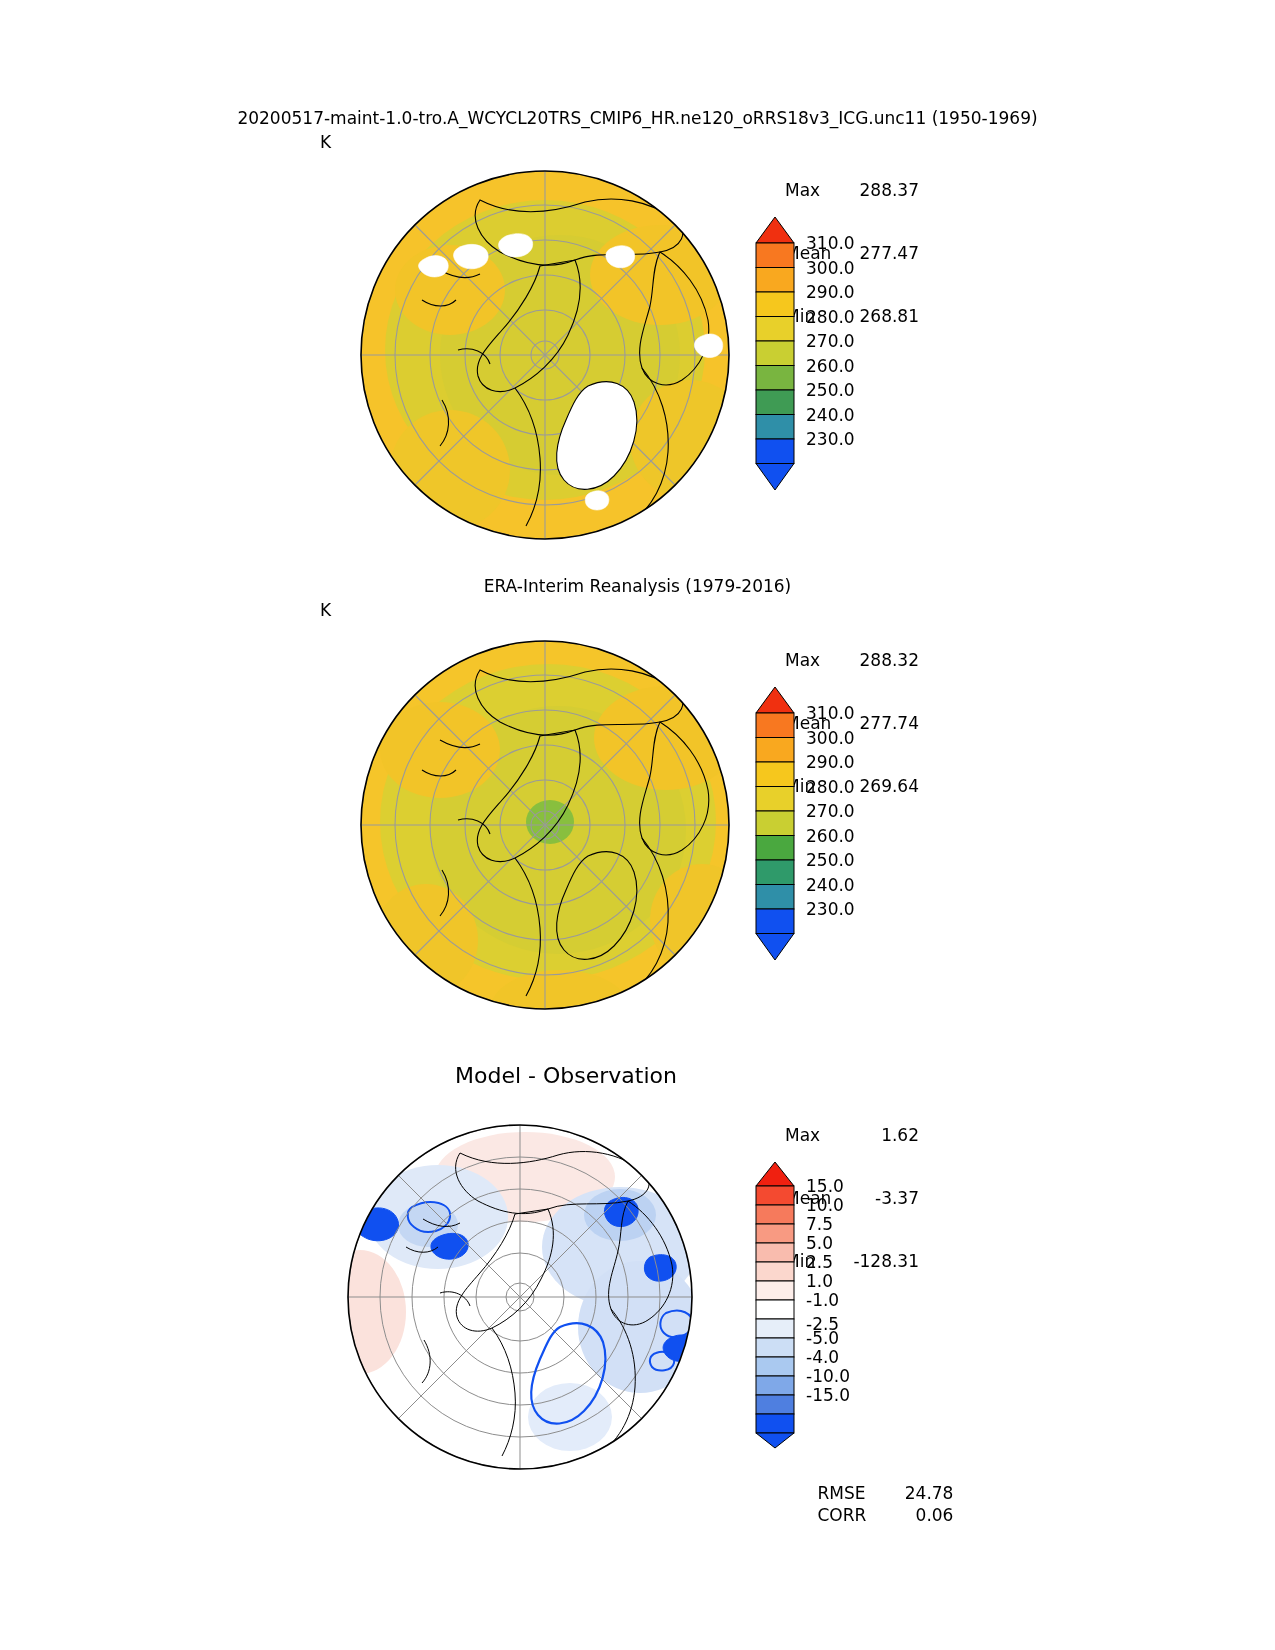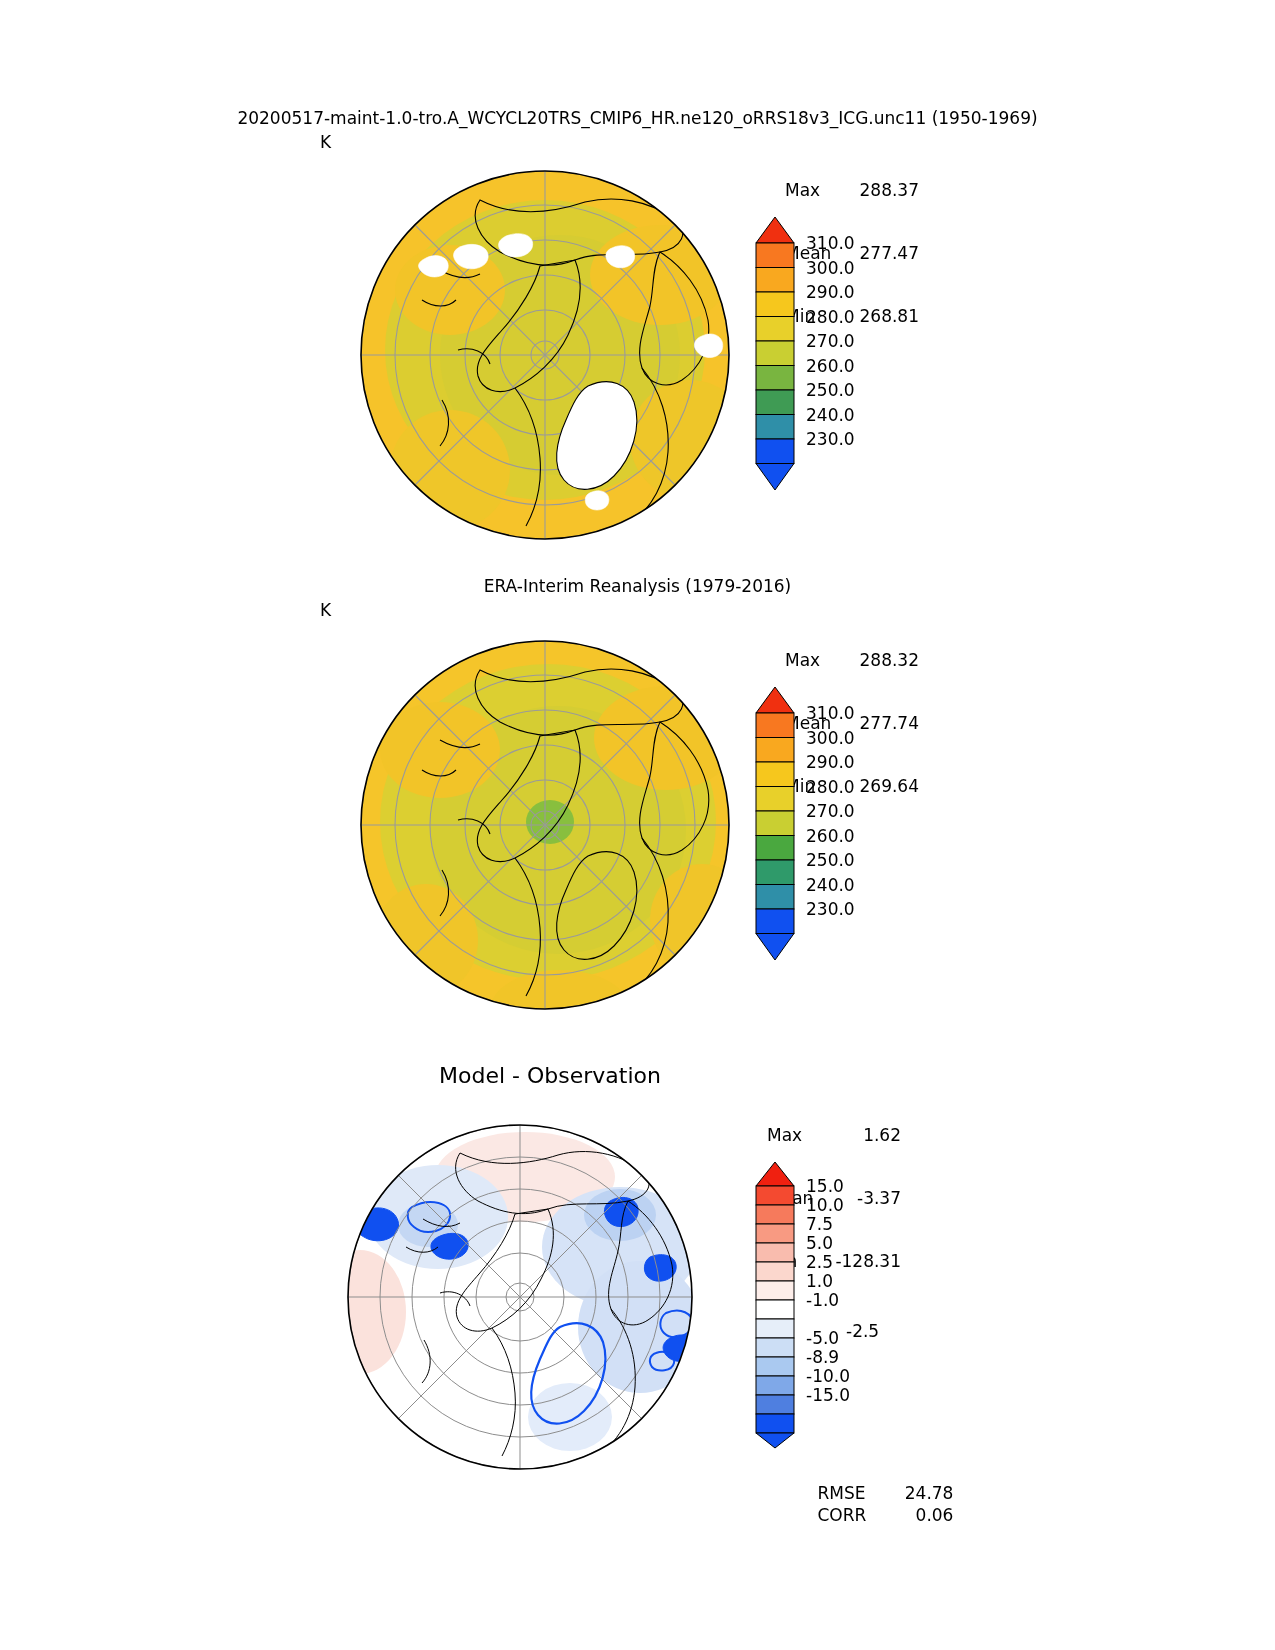--- a/index.html
+++ b/index.html
@@ -280,23 +280,23 @@
       <span class="cbar-label" style="top:116px;">270.0</span>
       <span class="cbar-label" style="top:140.5px;">260.0</span>
       <span class="cbar-label" style="top:165px;">250.0</span>
       <span class="cbar-label" style="top:189.5px;">240.0</span>
       <span class="cbar-label" style="top:214px;">230.0</span>
     </div>
   </div>
 
   <div class="panel" style="top:1045px;height:560px;">
 
-    <div class="panel-title" style="top:18px;left:0;width:1100px;font-size:22px;">Model - Observation</div>
-
-    <div class="stats" style="top:38px;left:767px;">
+    <div class="panel-title" style="top:18px;left:16px;width:1100px;font-size:22px;">Model - Observation</div>
+
+    <div class="stats" style="top:38px;left:785px;">
       <span class="srow"><span class="slabel">Max</span><span class="sval">1.62</span></span>
       <span class="srow"><span class="slabel">Mean</span><span class="sval">-3.37</span></span>
       <span class="srow"><span class="slabel">Min</span><span class="sval">-128.31</span></span>
     </div>
 
     <div class="map-wrap" style="top:52px;left:320px;">
       <svg width="400" height="400" viewBox="0 0 400 400">
         <defs>
           <clipPath id="clipDiff">
               <circle cx="200" cy="200" r="172"></circle>
@@ -374,23 +374,23 @@
       </svg>
     </div>
     <div class="cbar-labels" style="top:115px;left:806px;height:290px;">
       <span class="cbar-label" style="top:16px;">15.0</span>
       <span class="cbar-label" style="top:35px;">10.0</span>
       <span class="cbar-label" style="top:54px;">7.5</span>
       <span class="cbar-label" style="top:73px;">5.0</span>
       <span class="cbar-label" style="top:92px;">2.5</span>
       <span class="cbar-label" style="top:111px;">1.0</span>
       <span class="cbar-label" style="top:130px;">-1.0</span>
-      <span class="cbar-label" style="top:161px;margin-left:40px;">-2.5</span>
+      <span class="cbar-label" style="top:154px;">-2.5</span>
       <span class="cbar-label" style="top:168px;">-5.0</span>
-      <span class="cbar-label" style="top:187px;">-8.9</span>
+      <span class="cbar-label" style="top:187px;">-4.0</span>
       <span class="cbar-label" style="top:206px;">-10.0</span>
       <span class="cbar-label" style="top:225px;">-15.0</span>
     </div>
 
     <div class="footer-stats" style="top:415px;left:785px;">
       <span class="srow"><span class="slabel">RMSE</span><span class="sval">24.78</span></span>
       <span class="srow"><span class="slabel">CORR</span><span class="sval">0.06</span></span>
     </div>
   </div>
 

